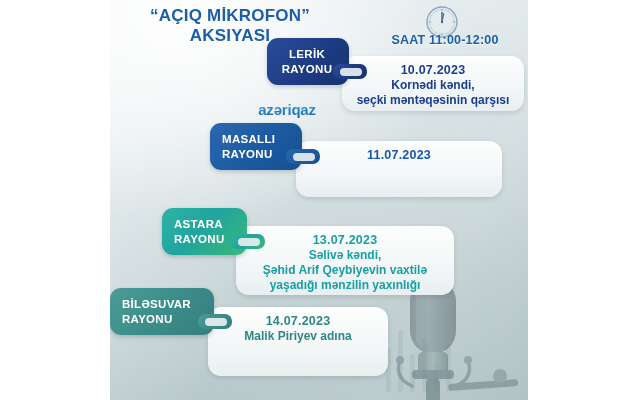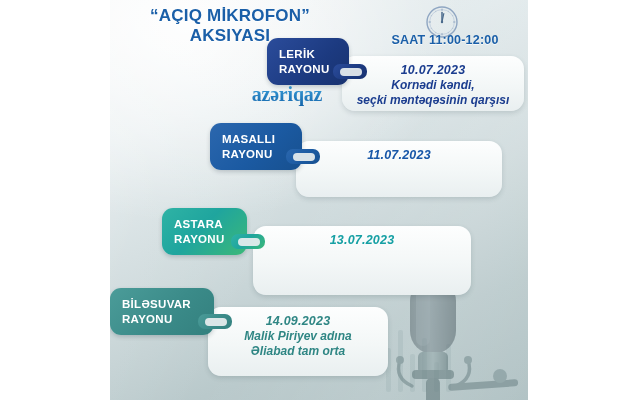--- a/index.html
+++ b/index.html
@@ -67,30 +67,29 @@
   .logo {
     position: absolute;
     left: 122px;
     top: 56px;
     width: 110px;
     text-align: center;
   }
   .logo .flame { display: block; height: 26px; }
   .logo .wordmark {
     display: block;
-    margin-top: 1px;
-    font-size: 20px;
+    margin-top: 19px;
+    font-size: 15px;
     font-weight: bold;
     letter-spacing: -0.2px;
     color: #1f7fc4;
     background: linear-gradient(180deg,#3ea7e0 0%, #1565ab 100%);
     -webkit-background-clip: text;
     background-clip: text;
     color: transparent;
-    font-family: Liberation Serif, serif;
   }
 
   
   .clock {
     position: absolute;
     left: 312px;
     top: 2px;
     width: 40px;
     height: 40px;
   }
@@ -151,21 +150,20 @@
   
   .card {
     position: absolute;
     border-radius: 13px;
     background: linear-gradient(180deg, #fdfefe 0%, #f3f7f7 55%, #e9eff0 100%);
     box-shadow: 0 2px 5px rgba(40,60,70,0.16);
     text-align: center;
     padding: 7px 12px 8px;
     box-sizing: border-box;
     z-index: 2;
-    font-style: italic;
   }
   .card .date {
     font-size: 12.5px;
     font-weight: bold;
     letter-spacing: 0.2px;
     margin-bottom: 1px;
   }
   .card .addr {
     font-size: 12px;
     font-weight: bold;
@@ -245,21 +243,21 @@
           <line x1="13" y1="8.5" x2="14" y2="10"></line>
         </g>
         <line x1="20" y1="20" x2="20" y2="10.5" stroke="#4a6a8c" stroke-width="1.5" stroke-linecap="round"></line>
         <line x1="20" y1="20" x2="21.8" y2="11.5" stroke="#4a6a8c" stroke-width="1.2" stroke-linecap="round"></line>
         <circle cx="20" cy="20" r="1.2" fill="#4a6a8c"></circle>
       </svg>
     </div>
     <div class="saat">SAAT 11:00-12:00</div>
 
     <div class="row">
-      <div class="badge" style="left:157px; top:38px; width:82px; height:47px; background:linear-gradient(135deg,#2b4c9b 0%,#1c3a80 60%,#18326f 100%);">
+      <div class="badge" style="left:157px; top:38px; width:82px; height:47px; background:linear-gradient(135deg,#2b4c9b 0%,#1c3a80 60%,#18326f 100%);text-align:center;">
         <span class="bl">LERİK</span>
         <span class="bl">RAYONU</span>
         <span class="notch"></span>
       </div>
       <div class="card" style="left:232px; top:56px; width:182px; height:55px; color:#1b3d8f;">
         <div class="date">10.07.2023</div>
         <div class="addr">
           <span>Kornədi kəndi,</span>
           <span>seçki məntəqəsinin qarşısı</span>
         </div>
@@ -276,36 +274,40 @@
         <div class="date">11.07.2023</div>
       </div>
     </div>
 
     <div class="row">
       <div class="badge" style="left:52px; top:208px; width:85px; height:47px; background:linear-gradient(135deg,#2fb3a5 0%,#1fa59e 45%,#3cb878 100%);">
         <span class="bl">ASTARA</span>
         <span class="bl">RAYONU</span>
         <span class="notch"></span>
       </div>
-      <div class="card" style="left:143px; top:226px; width:218px; height:69px; color:#16a0a4;">
+      <div class="card" style="left:126px; top:226px; width:218px; height:69px; color:#16a0a4;">
         <div class="date">13.07.2023</div>
+        <div class="addr">
+          <span>Səlivə kəndi,</span>
+          <span>Şəhid Arif Qeybiyevin vaxtilə</span>
+          <span>yaşadığı mənzilin yaxınlığı</span>
+        </div>
       </div>
     </div>
 
     <div class="row">
       <div class="badge" style="left:0px; top:288px; width:104px; height:47px; background:linear-gradient(135deg,#4b9c99 0%,#3b8b89 55%,#33807e 100%);">
         <span class="bl">BİLƏSUVAR</span>
         <span class="bl">RAYONU</span>
         <span class="notch"></span>
       </div>
       <div class="card" style="left:98px; top:307px; width:180px; height:69px; color:#2f8684;">
-        <div class="date">14.09.2023</div>
+        <div class="date">14.07.2023</div>
         <div class="addr">
           <span>Malik Piriyev adına</span>
-          <span>Əliabad tam orta</span>
         </div>
       </div>
     </div>
 
     <div class="bars">
       <svg width="140" height="70" viewBox="0 0 140 70" xmlns="http://www.w3.org/2000/svg">
         <g fill="#9fb4b6">
           <rect x="4" y="26" width="5" height="44" rx="2"></rect>
           <rect x="16" y="8" width="5" height="62" rx="2"></rect>
           <rect x="28" y="32" width="5" height="38" rx="2"></rect>

